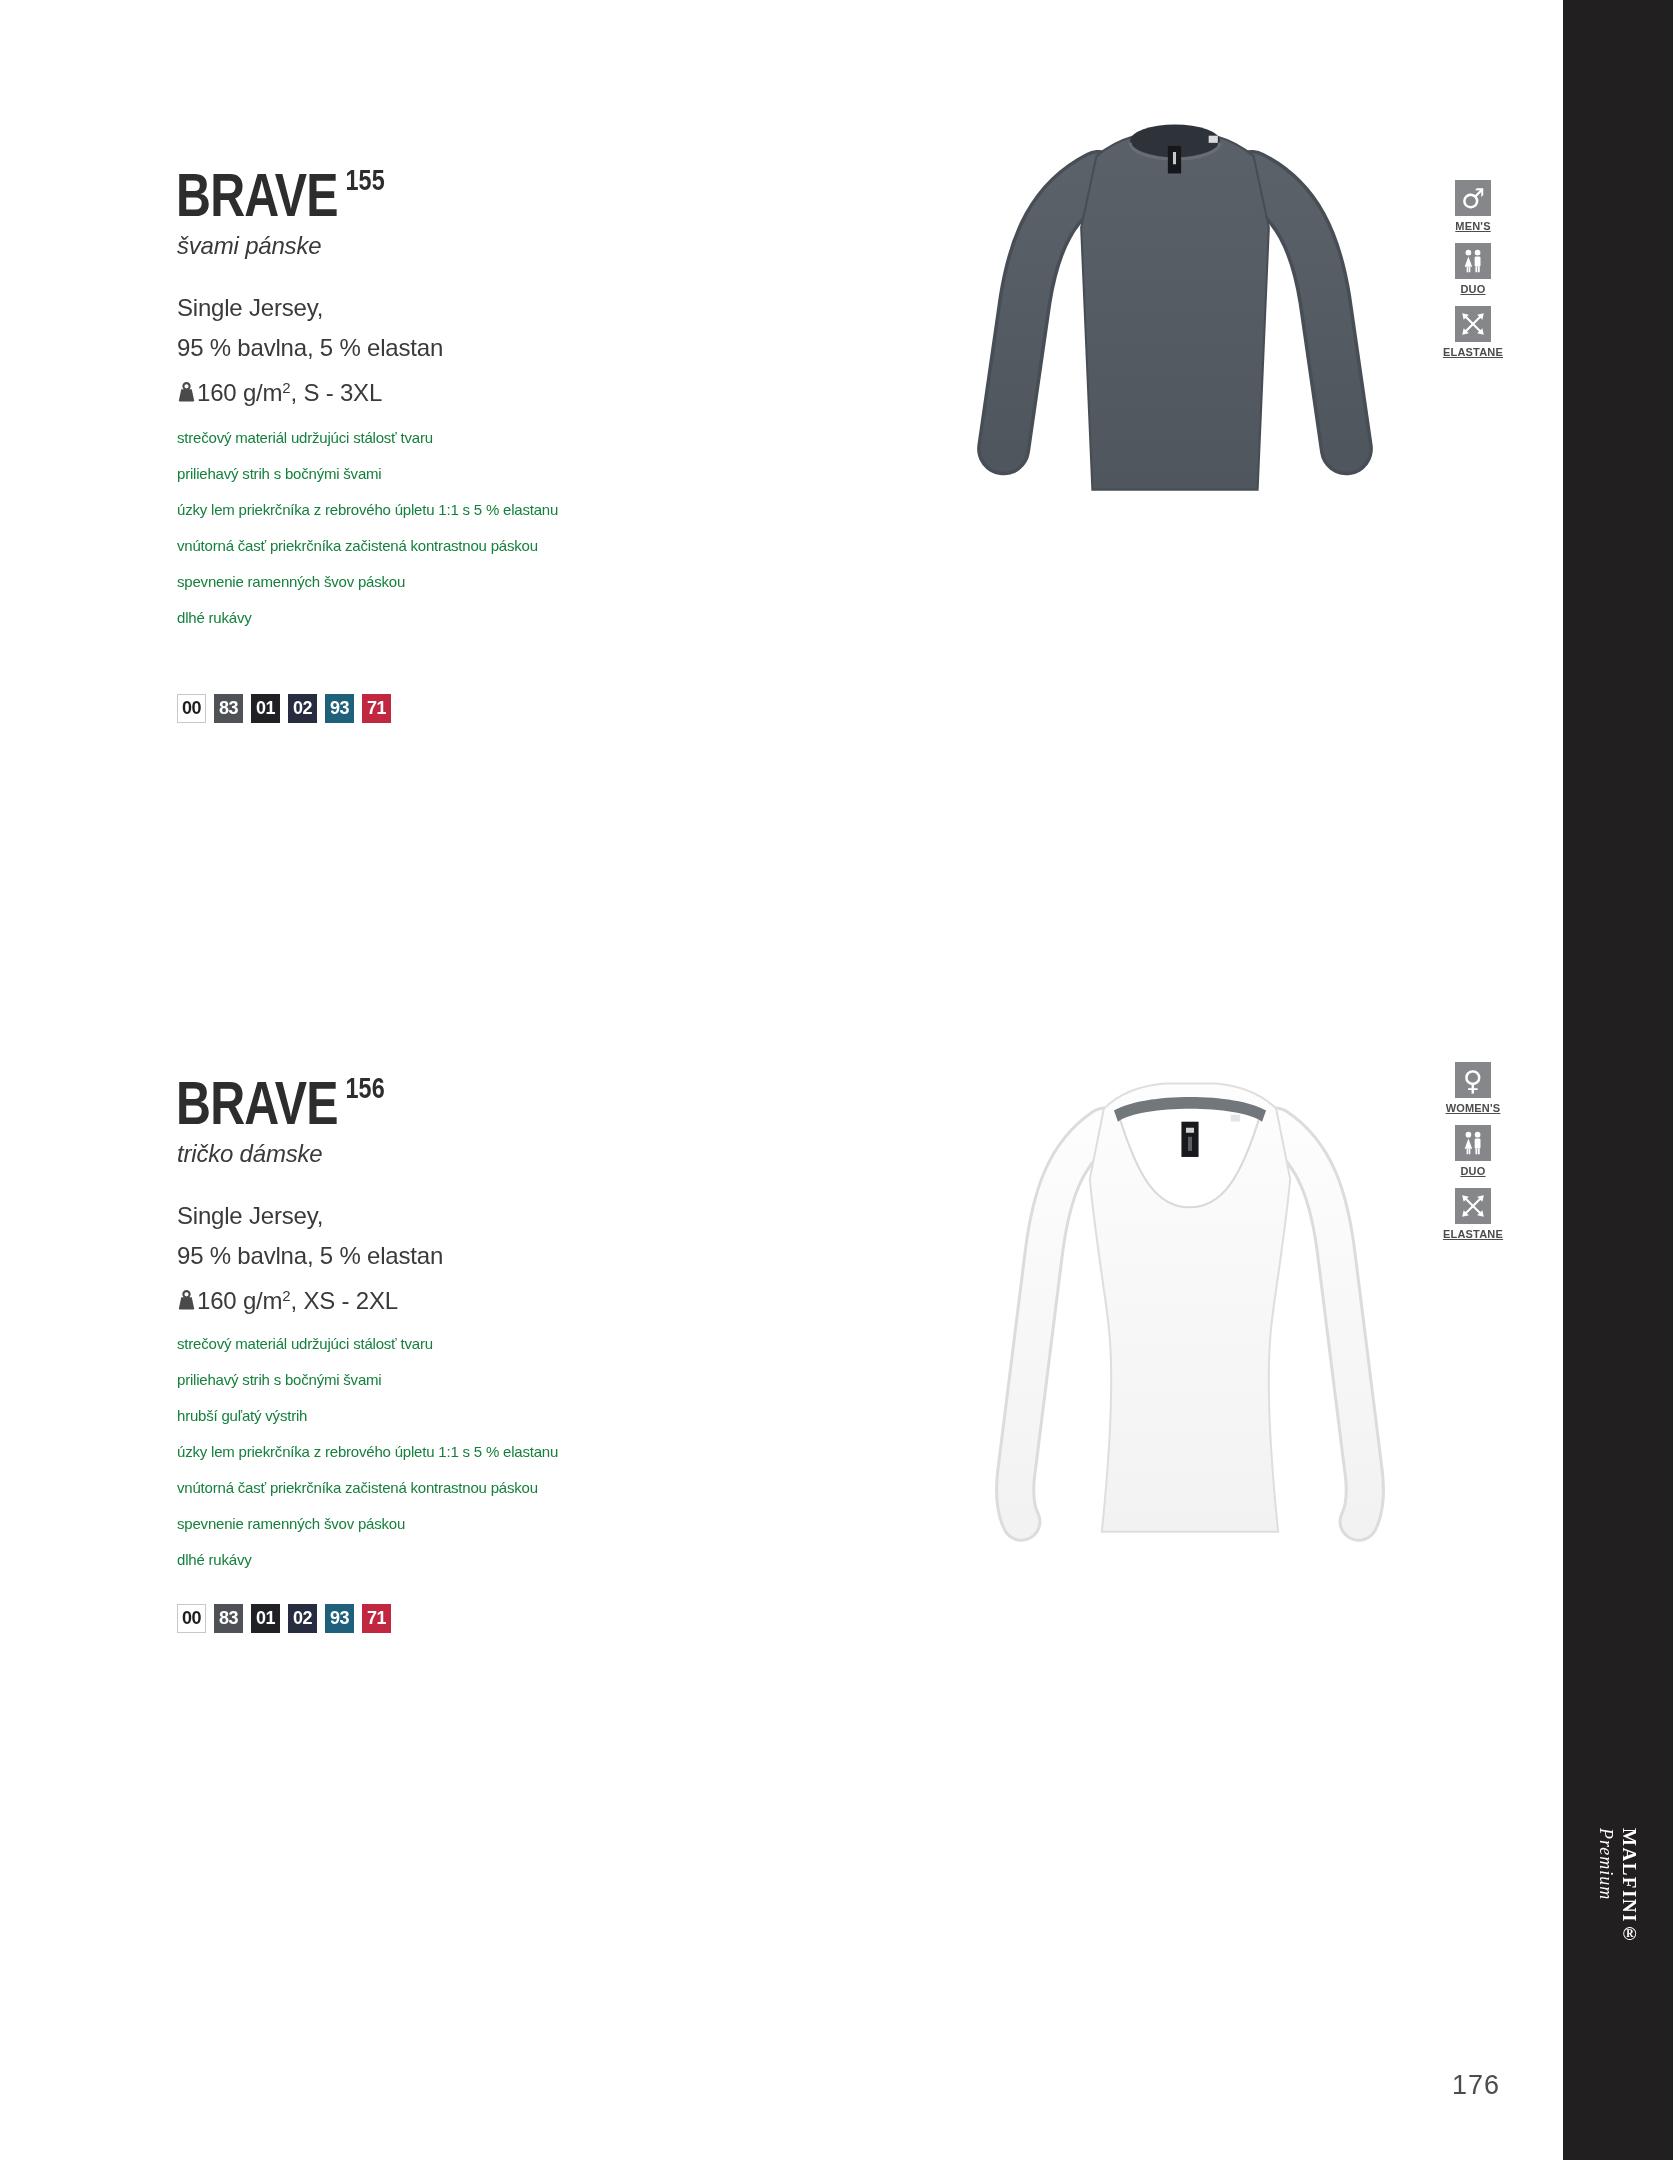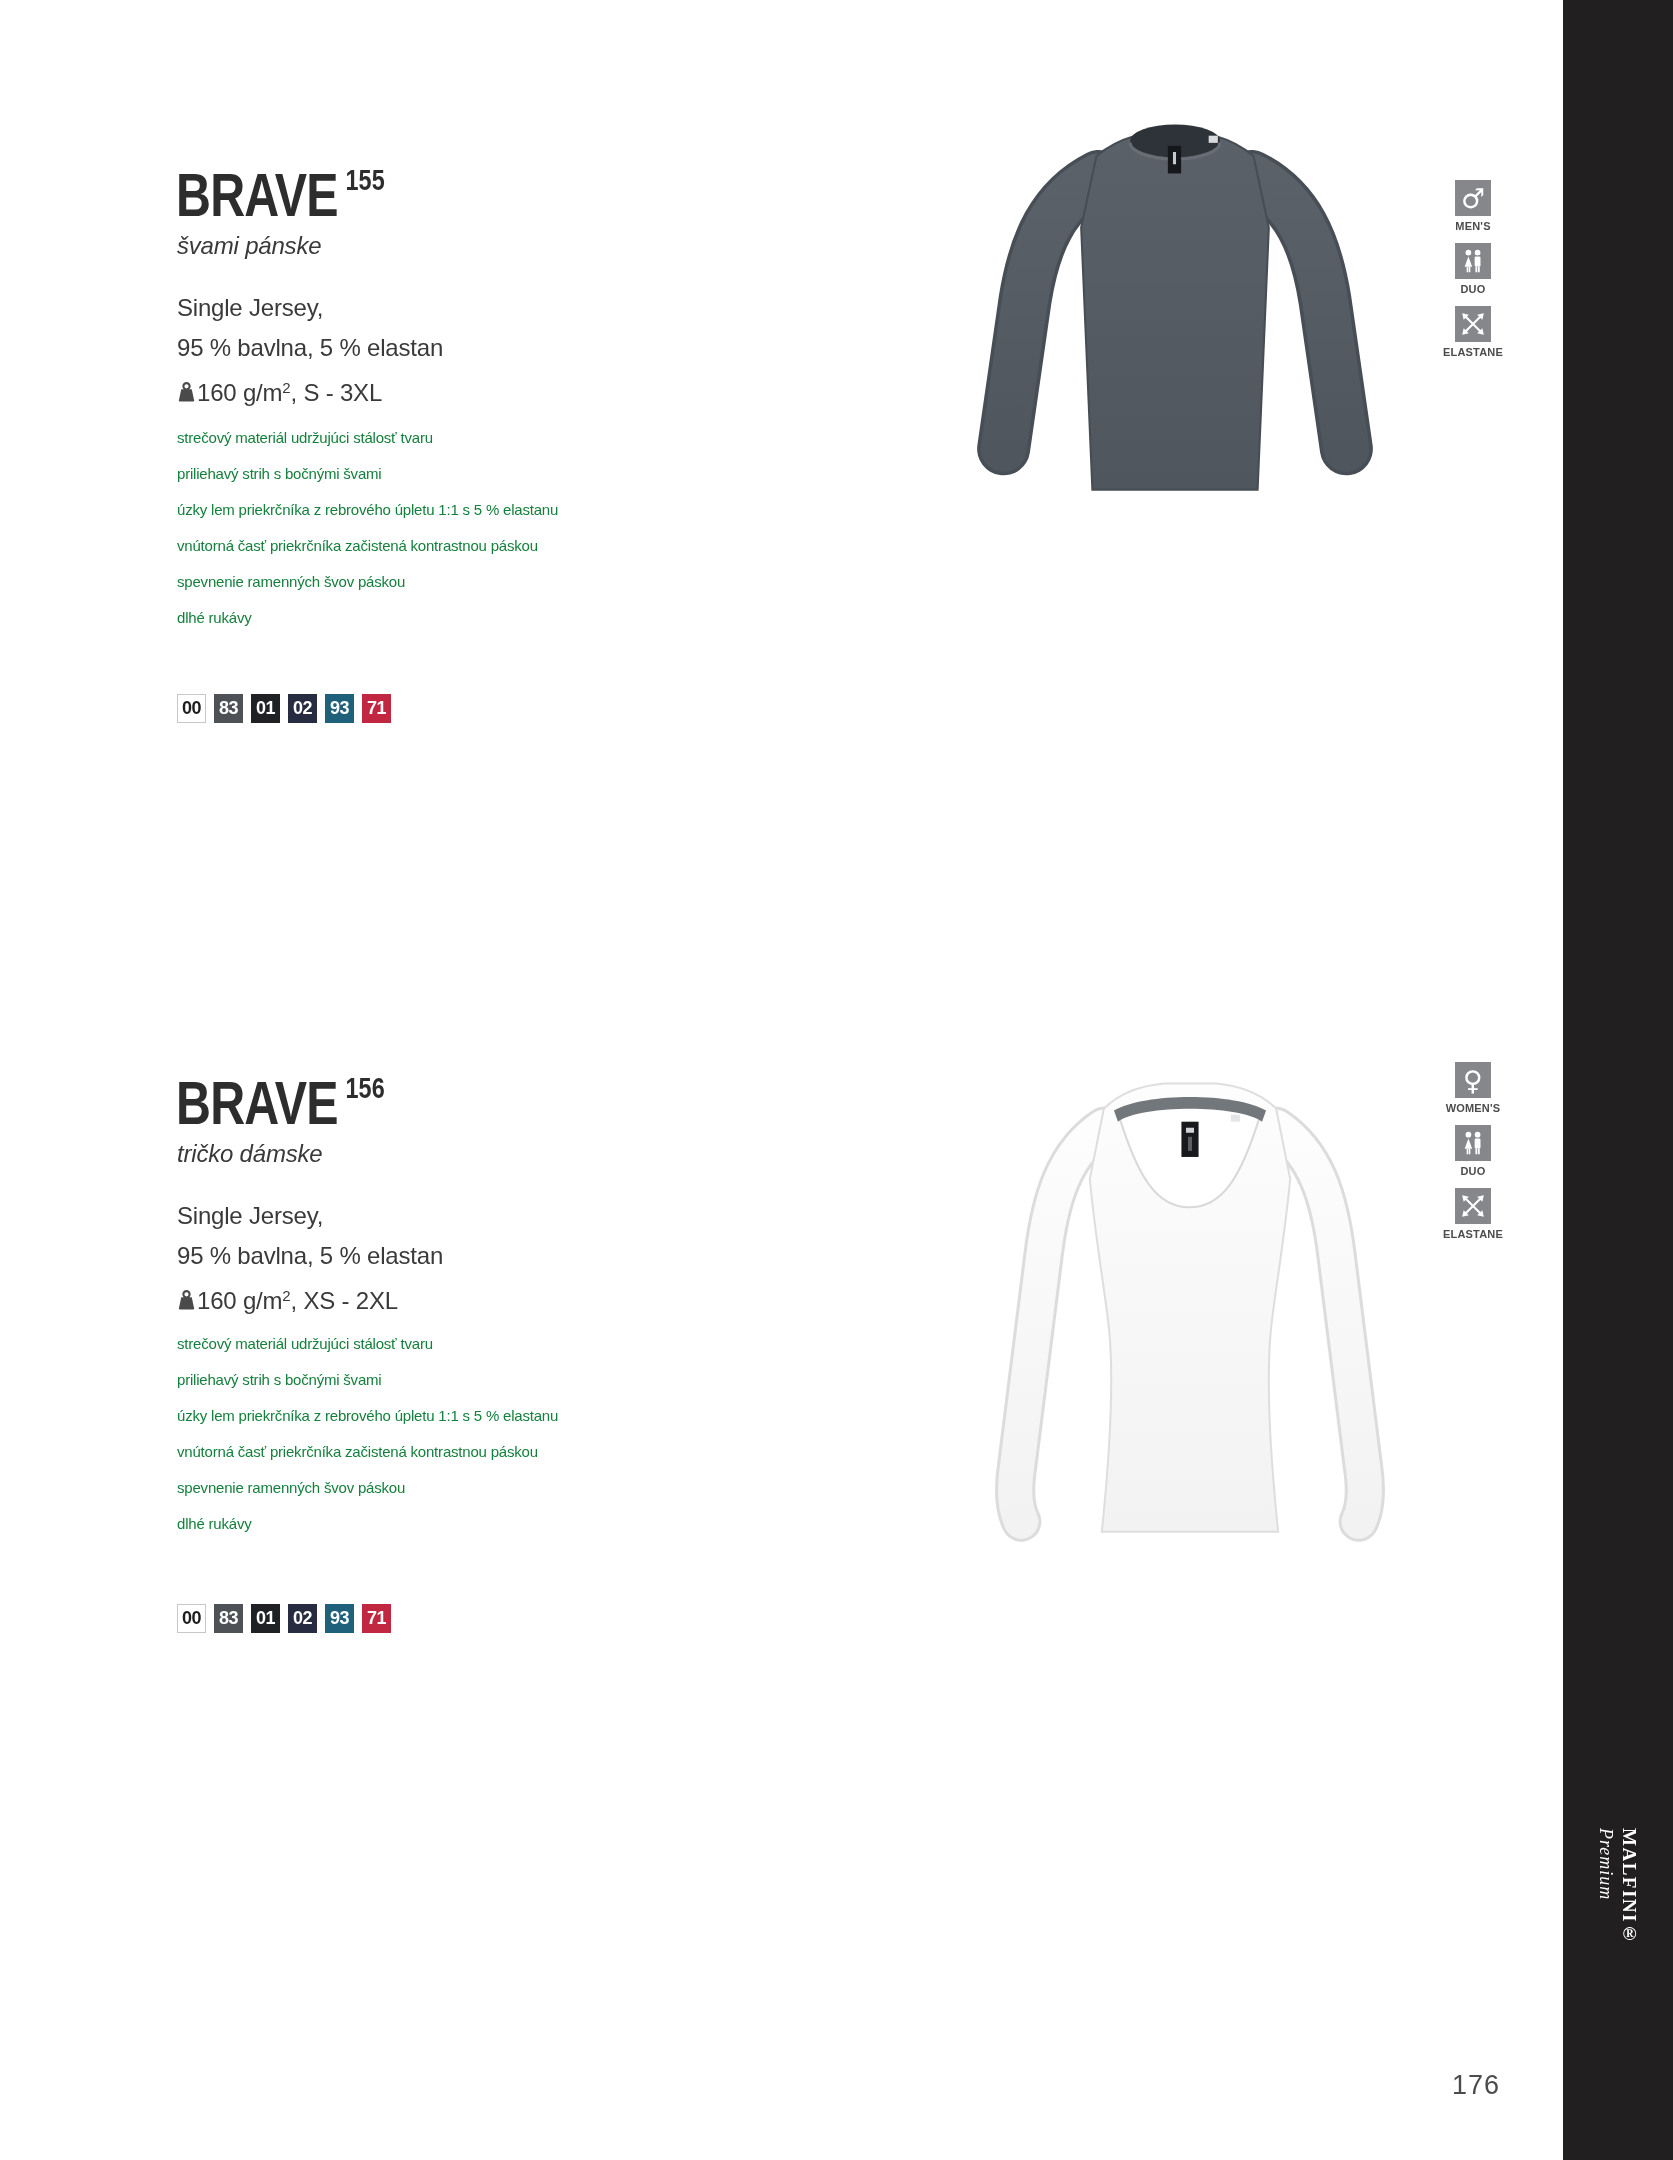--- a/index.html
+++ b/index.html
@@ -66,21 +66,21 @@
 
   
   .badges{position:absolute;left:1440px;width:66px;display:flex;flex-direction:column;align-items:center;}
   .p1 .badges{top:180px;} .p2 .badges{top:1062px;}
   .badge{display:flex;flex-direction:column;align-items:center;margin-bottom:11px;}
   .badge-square{
     width:36px;height:36px;background:#85878a;color:#fff;
     display:flex;align-items:center;justify-content:center;
   }
   .gender-glyph{font-size:27px;line-height:1;font-family:"DejaVu Sans",sans-serif;}
-  .badge-label{font-size:11px;font-weight:700;color:#4c4c4e;margin-top:4px;letter-spacing:0.2px;white-space:nowrap;}
+  .badge-label{font-size:11px;font-weight:700;color:#4c4c4e;margin-top:4px;letter-spacing:0.2px;white-space:nowrap;text-decoration:underline;}
 
   
   .shirt1{position:absolute;left:920px;top:100px;}
   .shirt2{position:absolute;left:950px;top:1026px;}
 </style>
 </head>
 <body>
 
 <section class="p1">
 
@@ -199,20 +199,21 @@
         <circle cx="10" cy="5" r="3.3" fill="none" stroke="#4a4a4b" stroke-width="2.2"></circle>
         <path d="M4.5 8 H15.5 L18 19.6 Q18.3 21 16.8 21 H3.2 Q1.7 21 2 19.6 Z" fill="#4a4a4b"></path>
       </svg>
       <span><span>160 g/m</span><span class="wsup">2</span><span>, XS - 2XL</span></span>
     </div>
   </div>
 
   <ul class="features">
     <li>strečový materiál udržujúci stálosť tvaru</li>
     <li>priliehavý strih s bočnými švami</li>
+    <li>hrubší guľatý výstrih</li>
     <li>úzky lem priekrčníka z rebrového úpletu 1:1 s 5 % elastanu</li>
     <li>vnútorná časť priekrčníka začistená kontrastnou páskou</li>
     <li>spevnenie ramenných švov páskou</li>
     <li>dlhé rukávy</li>
   </ul>
 
   <div class="swatches">
     <div class="swatch" style="background-color: rgb(255, 255, 255); color: rgb(29, 29, 31); border-color: rgb(200, 200, 200);">00</div>
     <div class="swatch" style="background-color: rgb(78, 82, 87); color: rgb(255, 255, 255); border-color: rgb(78, 82, 87);">83</div>
     <div class="swatch" style="background-color: rgb(31, 33, 37); color: rgb(255, 255, 255); border-color: rgb(31, 33, 37);">01</div>

